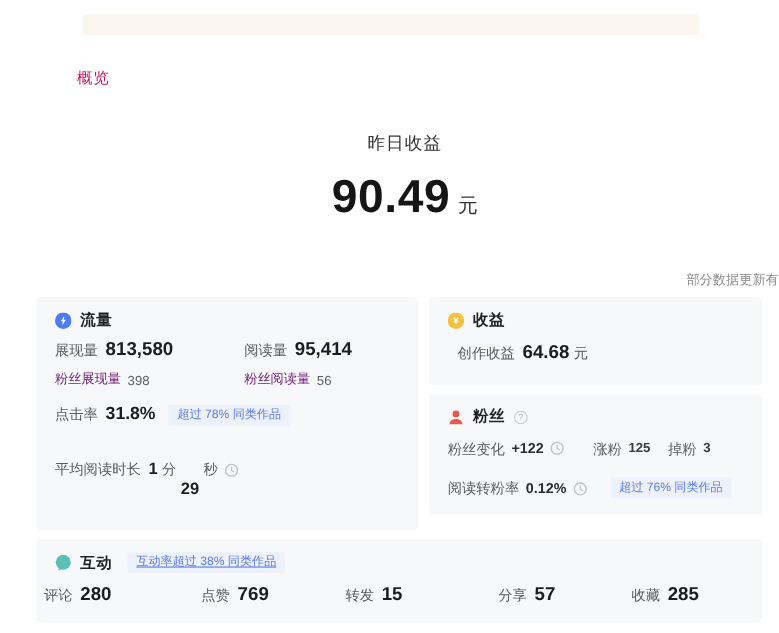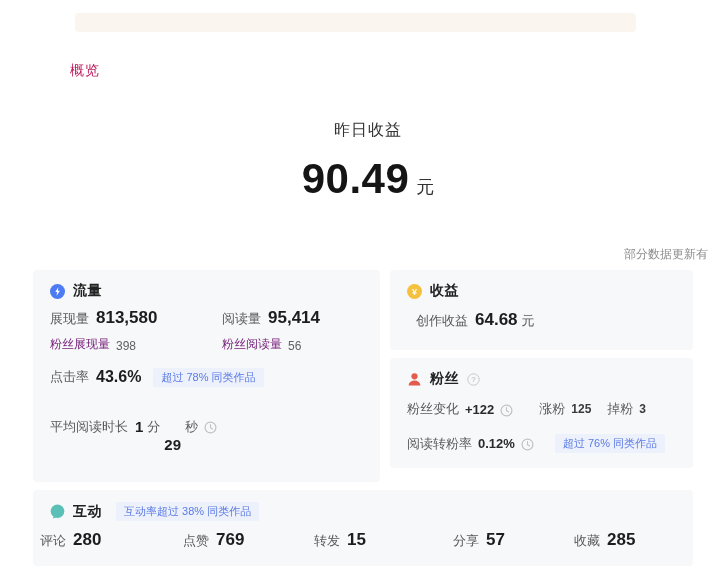--- a/index.html
+++ b/index.html
@@ -88,21 +88,21 @@
       <span class="lbl-sub">粉丝展现量</span>
       <span class="val-sub">398</span>
     </div>
     <div class="row" style="left:189px; top:66px;">
       <span class="lbl-sub">粉丝阅读量</span>
       <span class="val-sub">56</span>
     </div>
 
     <div class="row" style="left:17px; top:98px; align-items:flex-start;">
       <span class="lbl">点击率</span>
-      <span class="val-mid">43.6%</span>
+      <span class="val-mid">31.8%</span>
       <span class="badge" style="margin-left:12px;">超过 78% 同类作品</span>
     </div>
 
     <div class="row" style="left:17px; top:130px; align-items:center;">
       <span class="lbl">平均阅读时长</span>
       <span class="val-mid" style="font-size:15px;">1</span>
       <span class="unit-sm">分</span>
       <span class="val-mid" style="font-size:15px; margin-left:4px;margin-top:36px;">29</span>
       <span class="unit-sm">秒</span>
       <span class="icon clock">
@@ -141,21 +141,21 @@
       </span>
       <span class="card-title">粉丝</span>
       <span class="icon">
         <svg width="13" height="13" viewBox="0 0 13 13">
             <circle cx="6.5" cy="6.5" r="5.7" fill="none" stroke="#c9c9c9" stroke-width="1"></circle>
             <text x="6.5" y="9.2" font-size="8" text-anchor="middle" fill="#b3b3b3">?</text>
           </svg>
       </span>
     </div>
 
-    <div class="row" style="left:17px; top:42px; align-items:center;">
+    <div class="row" style="left:17px; top:42px; align-items:flex-start;">
       <span class="lbl">粉丝变化</span>
       <span class="val-sm">+122</span>
       <span class="icon clock">
         <svg width="13" height="13" viewBox="0 0 13 13">
             <circle cx="6.5" cy="6.5" r="5.4" fill="none" stroke="#c2c2c2" stroke-width="1.2"></circle>
             <path d="M6.5 3.6 V6.7 L8.6 7.9" stroke="#c2c2c2" stroke-width="1.1" fill="none" stroke-linecap="round"></path>
           </svg>
       </span>
       <span class="lbl" style="margin-left:26px;">涨粉</span>
       <span class="val-sub" style="color:#3a3a3a; font-weight:600;">125</span>
@@ -178,21 +178,21 @@
 
   <div class="card card-interaction">
     <div class="card-header">
       <span class="icon">
         <svg width="15" height="15" viewBox="0 0 15 15">
             <circle cx="7.5" cy="7.2" r="6.8" fill="#5abfb7"></circle>
             <path d="M3.5 12.5 L2.8 14.6 L6 13.4 Z" fill="#5abfb7"></path>
           </svg>
       </span>
       <span class="card-title">互动</span>
-      <span class="badge" style="margin-left:6px;">互动率超过 38% 同类作品</span>
+      <span class="badge" style="margin-left:6px;text-decoration:underline;">互动率超过 38% 同类作品</span>
     </div>
 
     <div class="i-stat" style="left:7px;">
       <span class="lbl">评论</span>
       <span class="val-big">280</span>
     </div>
     <div class="i-stat" style="left:150px;">
       <span class="lbl">点赞</span>
       <span class="val-big">769</span>
     </div>

